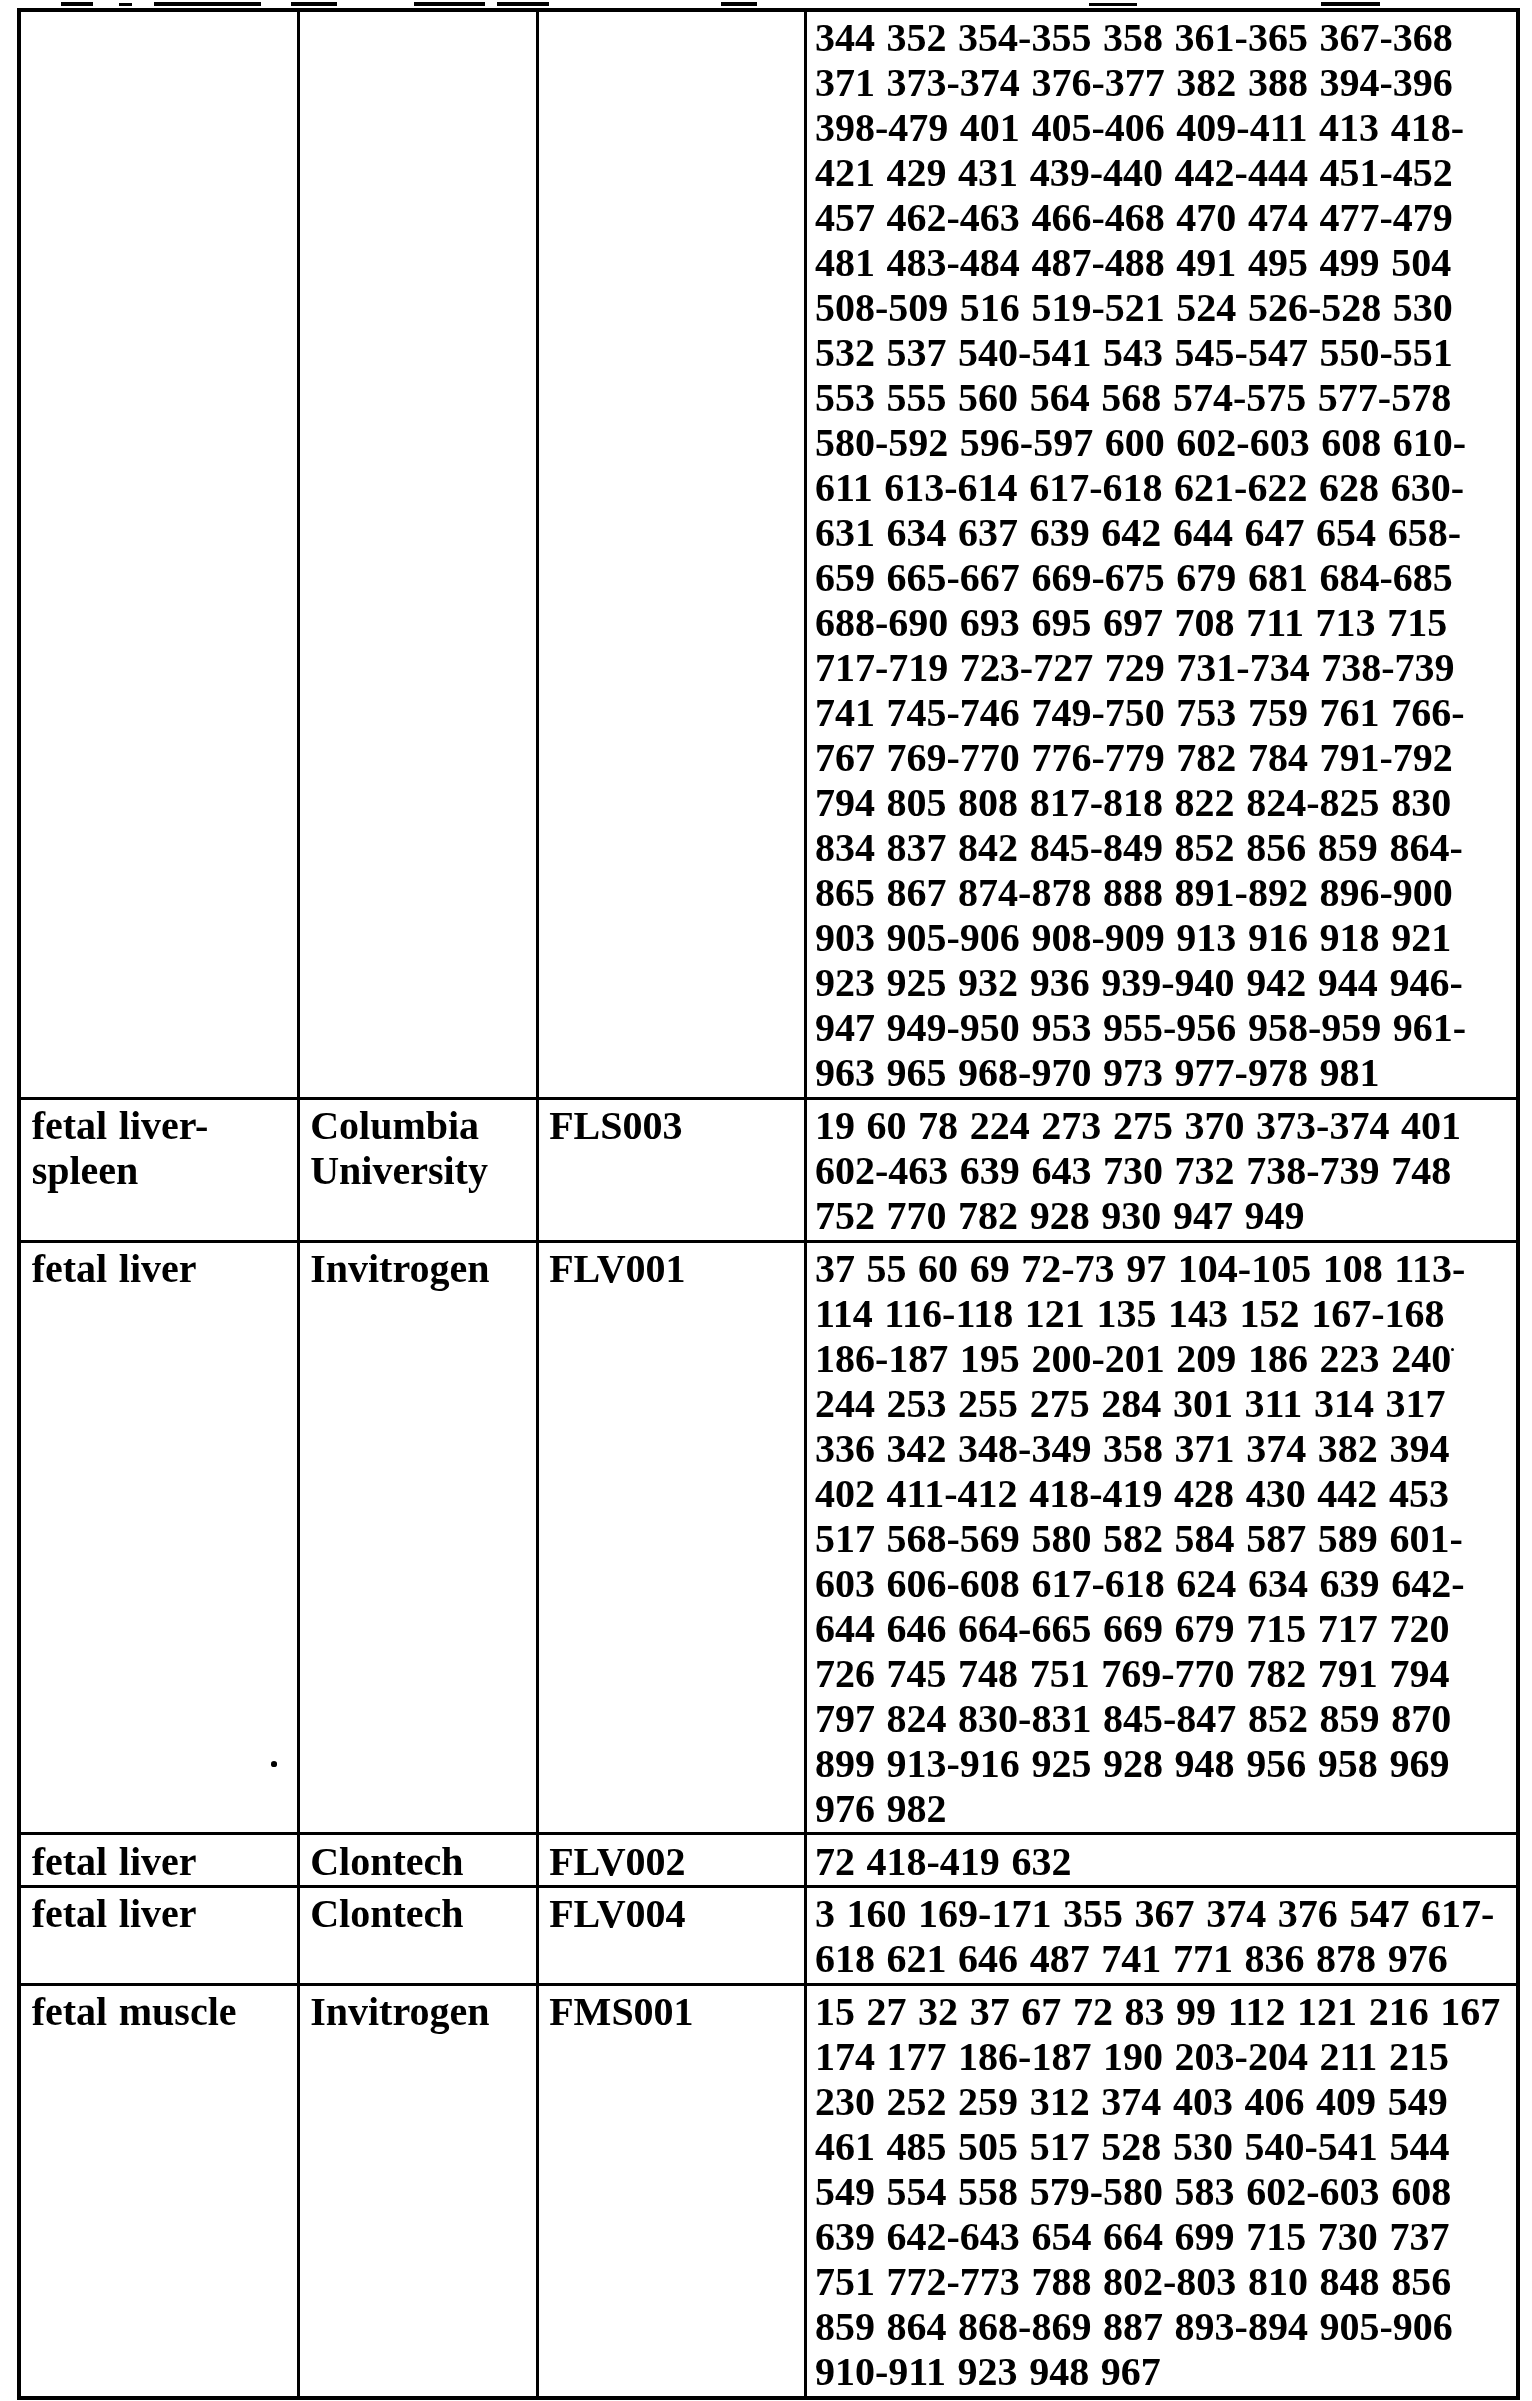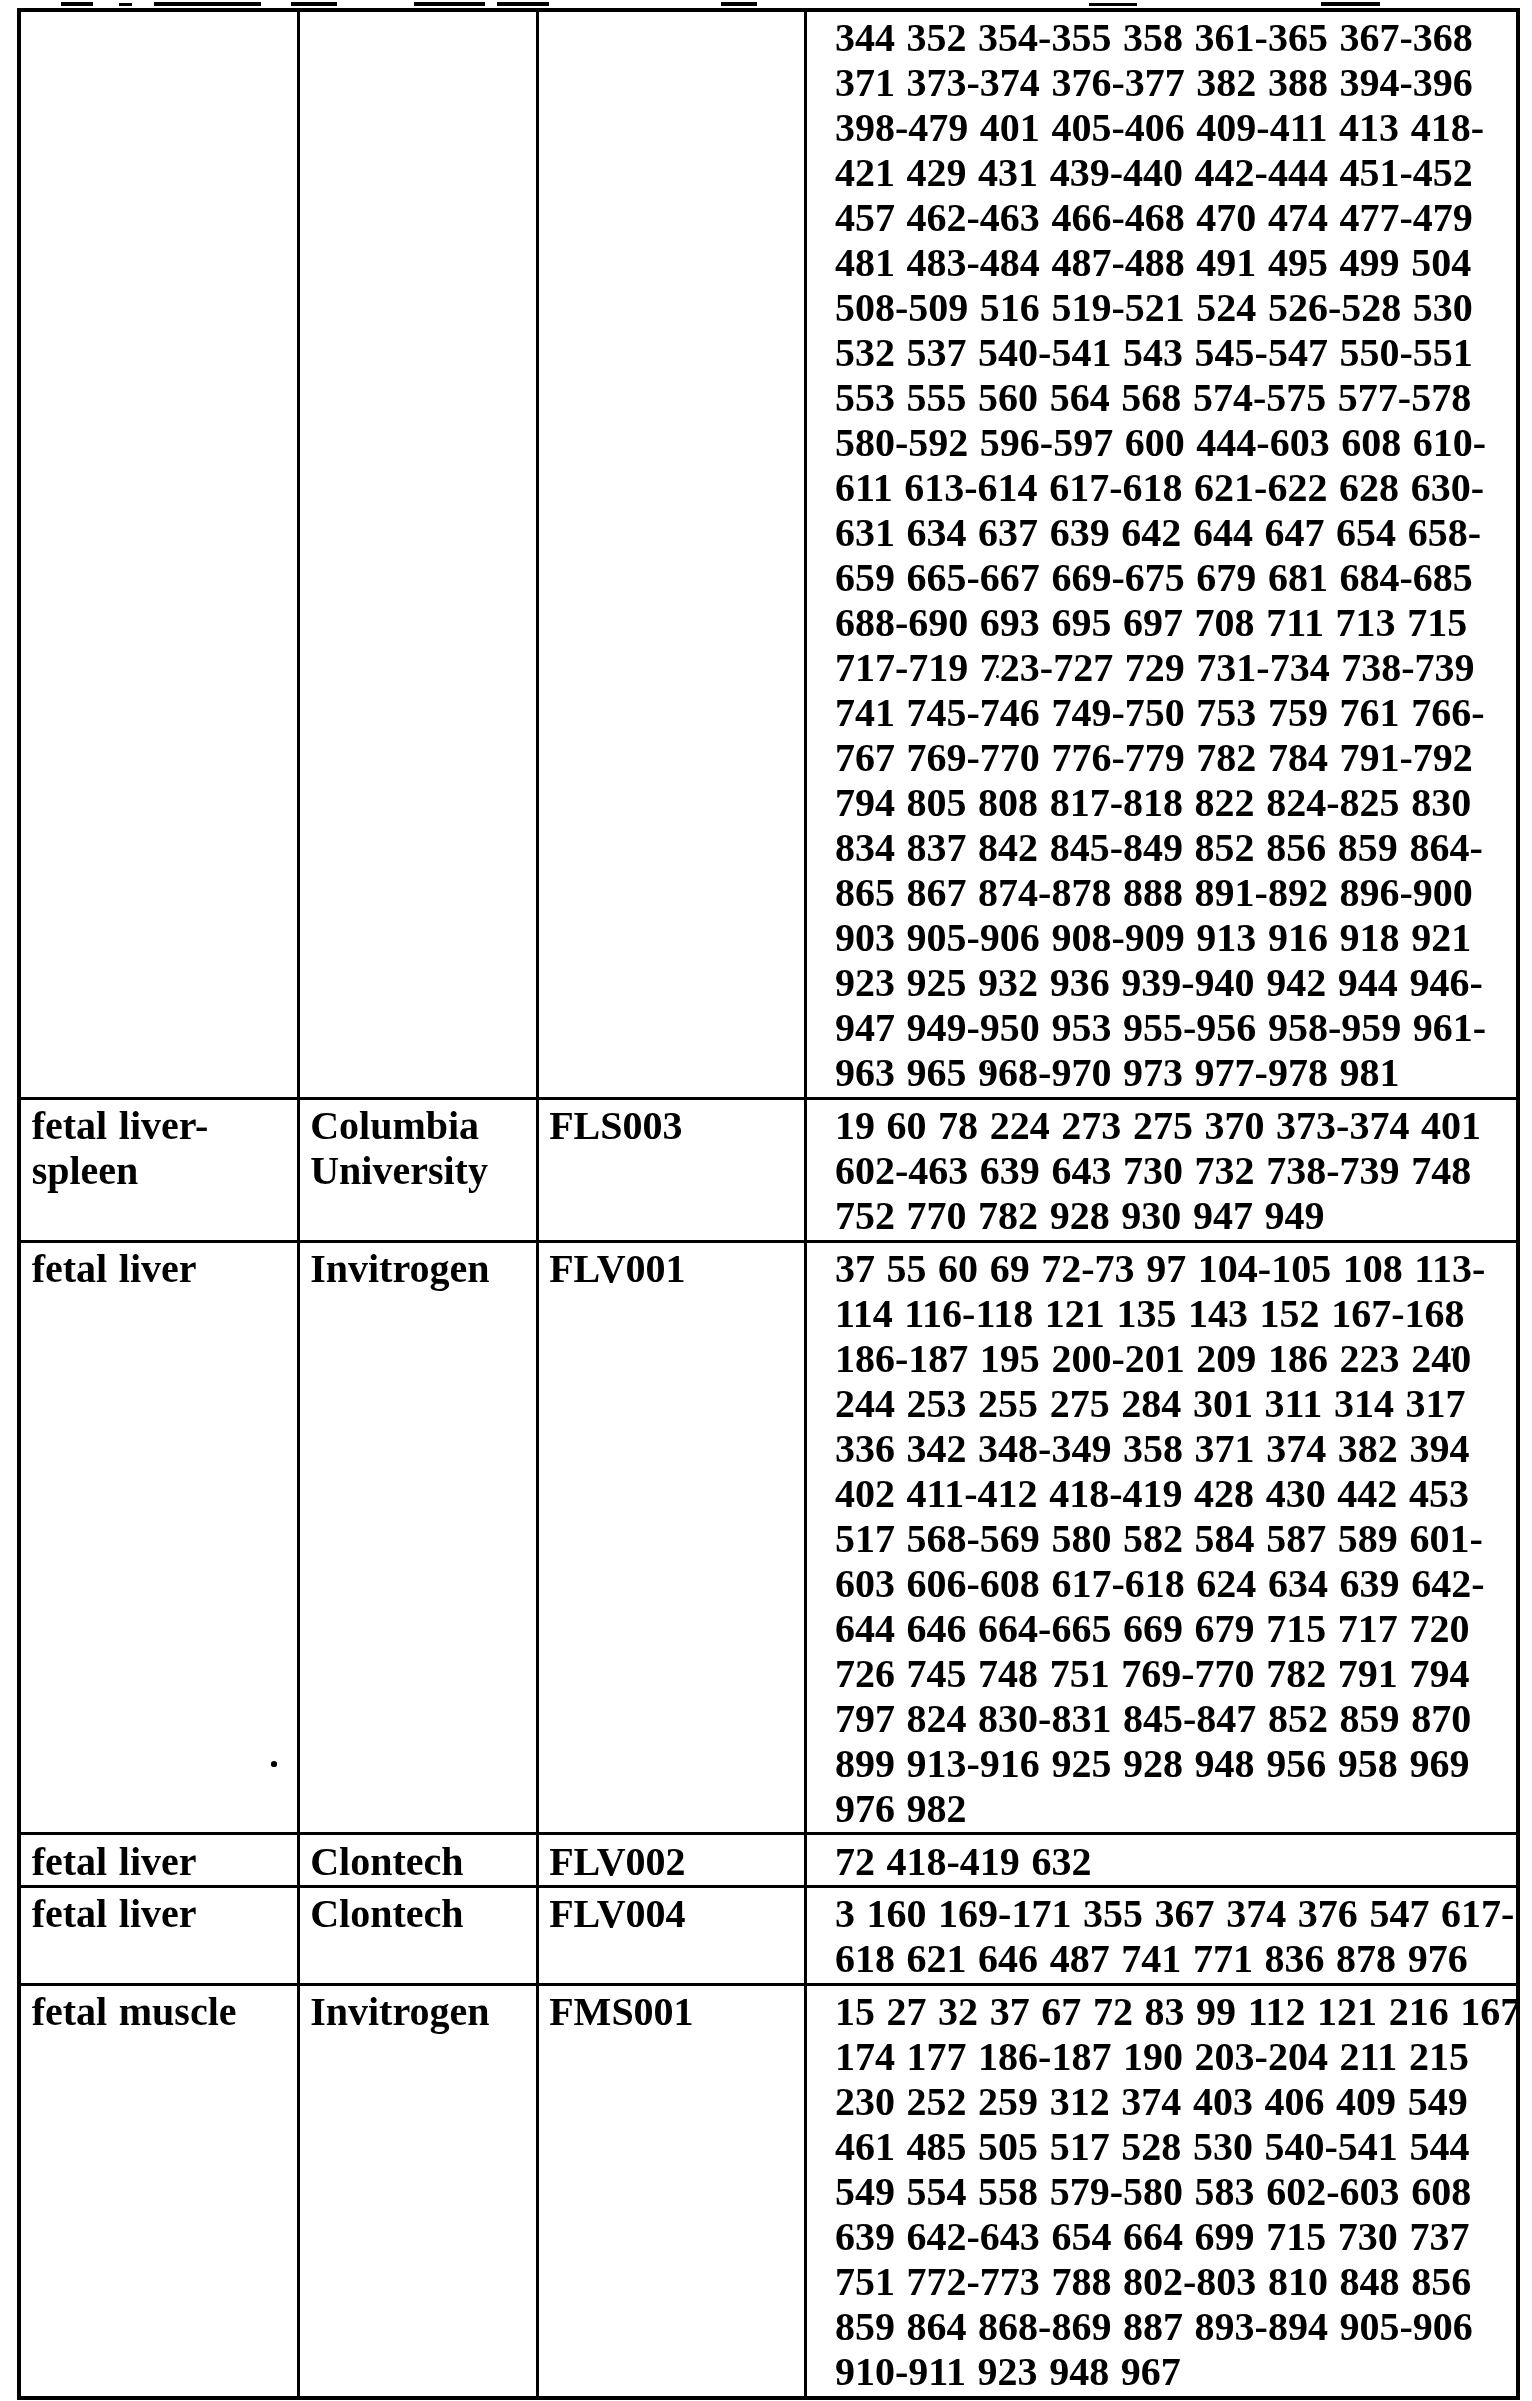--- a/index.html
+++ b/index.html
@@ -29,21 +29,21 @@
   table.scan-table td {
     border: 3.2px solid #000;
     vertical-align: top;
     padding: 3.2px 0 1.6px 10.3px;
     font-size: 40px;
     font-weight: 700;
     letter-spacing: 0px;
     word-spacing: 1.6px;
   }
   table.scan-table td.c4 {
-    padding-left: 28px;
+    padding-left: 8px;
   }
   .ln {
     white-space: nowrap;
     height: 45px;
     line-height: 45px;
     overflow: visible;
   }
 
   
   .artifact {
@@ -93,21 +93,21 @@
         <td class="c4">
           <div class="ln">344 352 354-355 358 361-365 367-368</div>
           <div class="ln">371 373-374 376-377 382 388 394-396</div>
           <div class="ln">398-479 401 405-406 409-411 413 418-</div>
           <div class="ln">421 429 431 439-440 442-444 451-452</div>
           <div class="ln">457 462-463 466-468 470 474 477-479</div>
           <div class="ln">481 483-484 487-488 491 495 499 504</div>
           <div class="ln">508-509 516 519-521 524 526-528 530</div>
           <div class="ln">532 537 540-541 543 545-547 550-551</div>
           <div class="ln">553 555 560 564 568 574-575 577-578</div>
-          <div class="ln">580-592 596-597 600 444-603 608 610-</div>
+          <div class="ln">580-592 596-597 600 602-603 608 610-</div>
           <div class="ln">611 613-614 617-618 621-622 628 630-</div>
           <div class="ln">631 634 637 639 642 644 647 654 658-</div>
           <div class="ln">659 665-667 669-675 679 681 684-685</div>
           <div class="ln">688-690 693 695 697 708 711 713 715</div>
           <div class="ln">717-719 723-727 729 731-734 738-739</div>
           <div class="ln">741 745-746 749-750 753 759 761 766-</div>
           <div class="ln">767 769-770 776-779 782 784 791-792</div>
           <div class="ln">794 805 808 817-818 822 824-825 830</div>
           <div class="ln">834 837 842 845-849 852 856 859 864-</div>
           <div class="ln">865 867 874-878 888 891-892 896-900</div>

